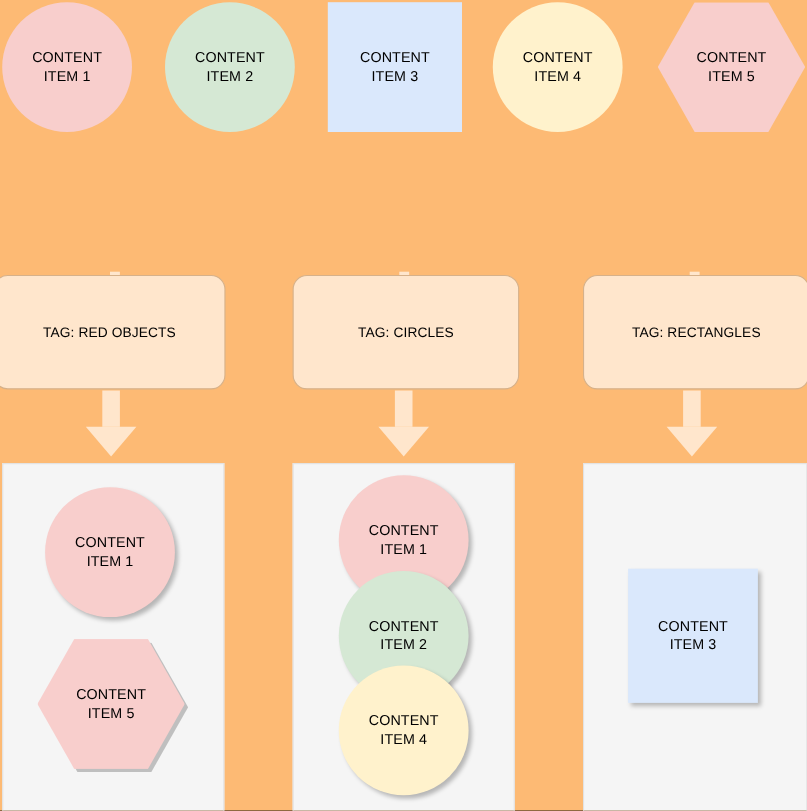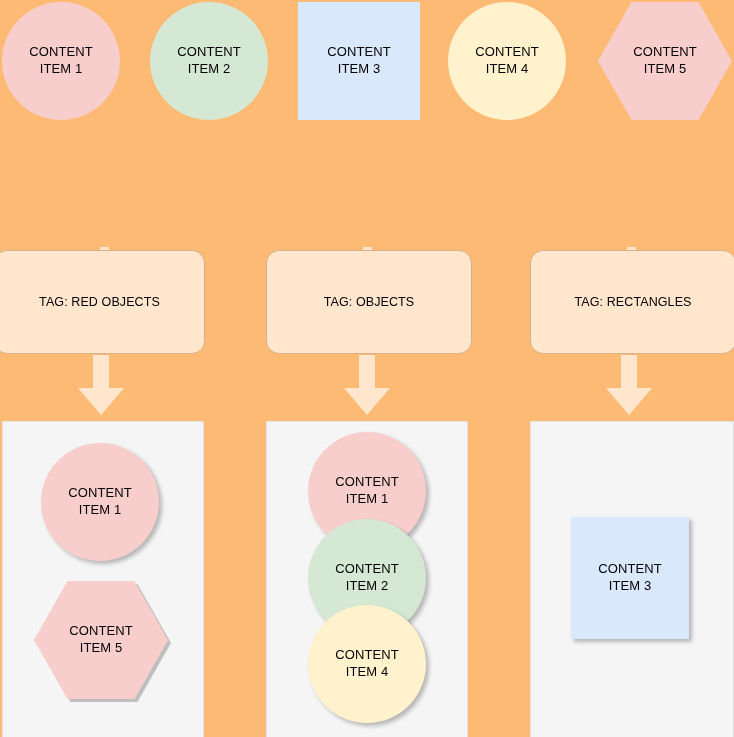--- a/index.html
+++ b/index.html
@@ -144,21 +144,21 @@
 
   <div>
 
     <div class="tag-stub" id="stub-0" style="left: 100px; top: 247px; background: rgb(255, 230, 204);"></div>
     <div class="tag-box" id="tag-0" style="left: -6px; top: 250px; width: 209px; height: 102px; background: rgb(255, 230, 204);">
       <div class="shape-label">TAG: RED OBJECTS</div>
     </div>
 
     <div class="tag-stub" id="stub-1" style="left: 363px; top: 247px; background: rgb(255, 230, 204);"></div>
     <div class="tag-box" id="tag-1" style="left: 266px; top: 250px; width: 204px; height: 102px; background: rgb(255, 230, 204);">
-      <div class="shape-label">TAG: OBJECTS</div>
+      <div class="shape-label">TAG: CIRCLES</div>
     </div>
 
     <div class="tag-stub" id="stub-2" style="left: 627px; top: 247px; background: rgb(255, 230, 204);"></div>
     <div class="tag-box" id="tag-2" style="left: 530px; top: 250px; width: 204px; height: 102px; background: rgb(255, 230, 204);">
       <div class="shape-label">TAG: RECTANGLES</div>
     </div>
 
   </div>
 
   <div>

